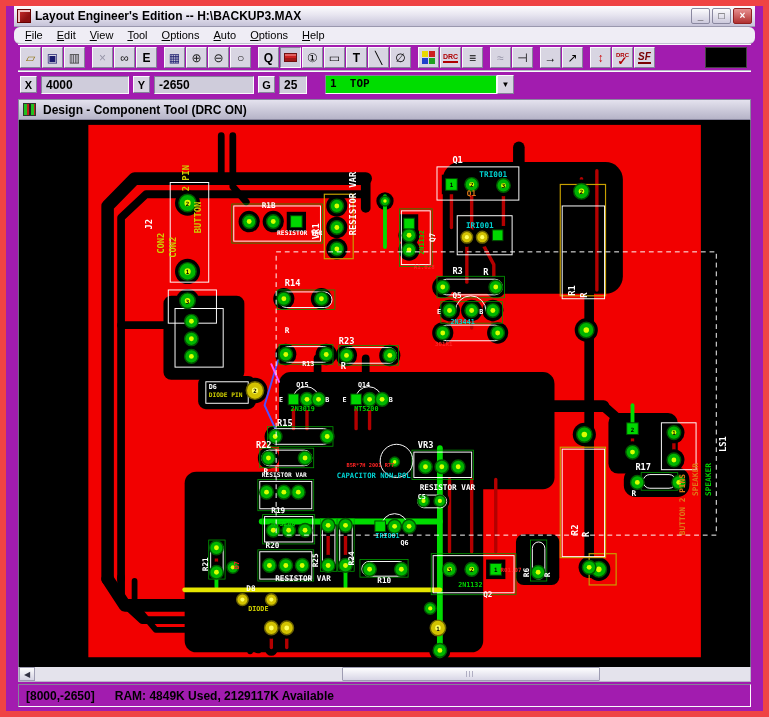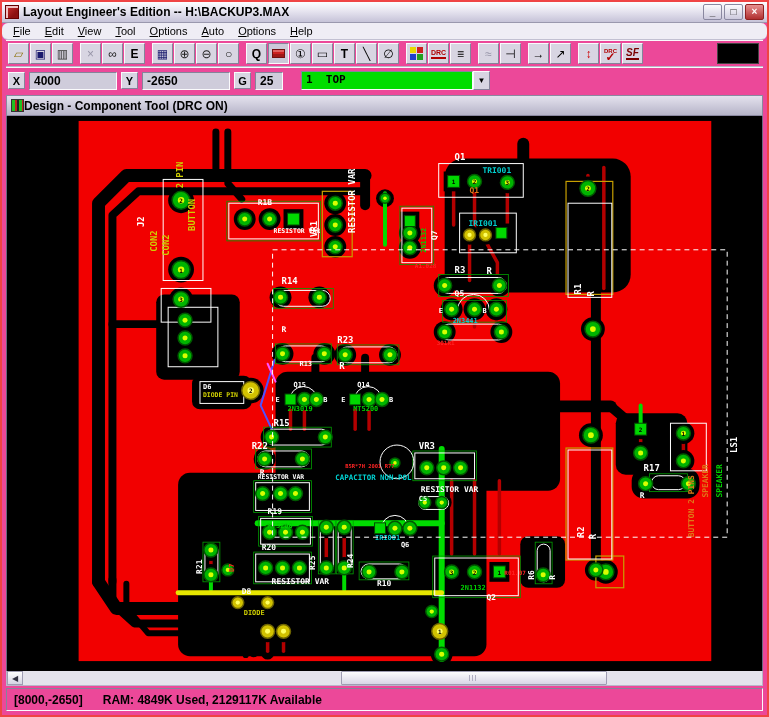--- a/index.html
+++ b/index.html
@@ -1,18 +1,18 @@
 <!DOCTYPE html>
 <html><head>
 <meta charset="utf-8">
 <style>
   html,body{margin:0;padding:0;background:#555;}
   *{box-sizing:border-box;}
-  .window{width:769px;height:717px;border:2px solid #ef4444;background:#ec4899;
-    display:flex;flex-direction:column;padding:0 4px 4px;font-family:"Liberation Sans",sans-serif;}
+  .window{width:769px;height:717px;border:6px solid #ef4444;background:#a21caf;
+    display:flex;flex-direction:column;padding:0 12px 4px;font-family:"Liberation Sans",sans-serif;}
   .titlebar{height:21px;flex:0 0 21px;margin:0 -4px;padding:1px 3px;display:flex;align-items:center;gap:4px;
     background:linear-gradient(180deg,#fdfdfe 0%,#e7e5f0 45%,#c6c3d8 100%);border-bottom:1px solid #9a98ae;}
   .appicon{width:14px;height:14px;background:linear-gradient(135deg,#d03030 0%,#8c1010 70%);
     border:1px solid #600; box-shadow:inset 2px 2px 0 #f0c0c0;}
   .title-text{flex:1;font-size:12px;font-weight:bold;color:#000;white-space:nowrap;overflow:hidden;}
   .winbtns{display:flex;gap:2px;}
   .winbtn{width:19px;height:16px;font-size:10px;line-height:14px;text-align:center;border-radius:2px;
     border:1px solid #8a88a0;background:linear-gradient(180deg,#fbfbfd,#cdcadd);color:#333;font-weight:bold;}
   .winbtn.close{background:linear-gradient(180deg,#e89090,#b03030);color:#fff;border-color:#902020;}
   .menubar{height:17px;flex:0 0 17px;display:flex;align-items:center;background:#efedf5;margin:0 -4px;
@@ -34,27 +34,27 @@
     box-shadow:inset 0 -3px 0 #a01818, inset 0 2px 0 #e06060;}
   .colors4{display:grid;grid-template-columns:6px 6px;grid-template-rows:6px 6px;gap:1px;}
   .colors4 span{display:block;}
   .preview-box{margin-left:auto;width:42px;height:21px;background:#000;border:1px solid #444;margin-right:2px;}
   .coordbar{height:26px;flex:0 0 26px;display:flex;align-items:center;gap:4px;padding:2px 2px;
     border-top:1px solid #fafafc;}
   .coordlbl{width:17px;height:17px;display:flex;align-items:center;justify-content:center;font-weight:bold;
     font-size:11px;background:#d8d5e2;border:1px solid;border-color:#fafafc #85839a #85839a #fafafc;}
   .coordfield{height:18px;font-size:12px;font-weight:bold;padding:1px 4px;background:#cfccdb;color:#000;
     border:1px solid;border-color:#85839a #fafafc #fafafc #85839a;white-space:pre;}
-  .f-x{width:88px;} .f-y{width:88px;} .f-g{width:28px;}
+  .f-x{width:88px;} .f-y{width:100px;} .f-g{width:28px;}
   .layercombo{margin-left:14px;display:flex;height:19px;}
   .layersel{width:172px;border:1px solid;border-color:#85839a #fafafc #fafafc #85839a;background:#00dd00;
     font-size:11px;font-weight:bold;color:#000;padding:1px 4px;white-space:pre;font-family:"DejaVu Sans Mono",monospace;}
   .layerarrow{width:17px;border:1px solid;border-color:#fafafc #85839a #85839a #fafafc;background:#d8d5e2;
     font-size:8px;display:flex;align-items:center;justify-content:center;}
-  .childbar{margin-top:2px;height:21px;flex:0 0 21px;display:flex;align-items:center;gap:0;padding:0 4px;
+  .childbar{margin-top:2px;height:21px;flex:0 0 21px;display:flex;align-items:center;gap:7px;padding:0 4px;
     background:linear-gradient(180deg,#e4e2ee 0%,#b6b4c8 100%);border:1px solid #8a88a0;}
   .childicon{width:13px;height:13px;background:repeating-linear-gradient(90deg,#20c020 0 3px,#c02020 3px 5px,#202020 5px 7px);
     border:1px solid #333;}
   .childtitle{font-size:12px;font-weight:bold;color:#000;}
   .canvas{flex:1 1 auto;position:relative;background:#000;border-left:1px solid #6a6880;border-right:1px solid #6a6880;overflow:hidden;}
   .canvas svg{position:absolute;inset:0;width:100%;height:100%;}
   .hscroll{height:15px;flex:0 0 15px;display:flex;background:#eeedf4;border:1px solid #b8b6c8;border-top:none;}
   .harrow{width:16px;display:flex;align-items:center;justify-content:center;font-size:8px;color:#334;
     background:linear-gradient(180deg,#fdfdfe,#d5d3e3);border:1px solid #9e9cb2;}
   .htrack{flex:1;position:relative;background:#e4e3ec;}

